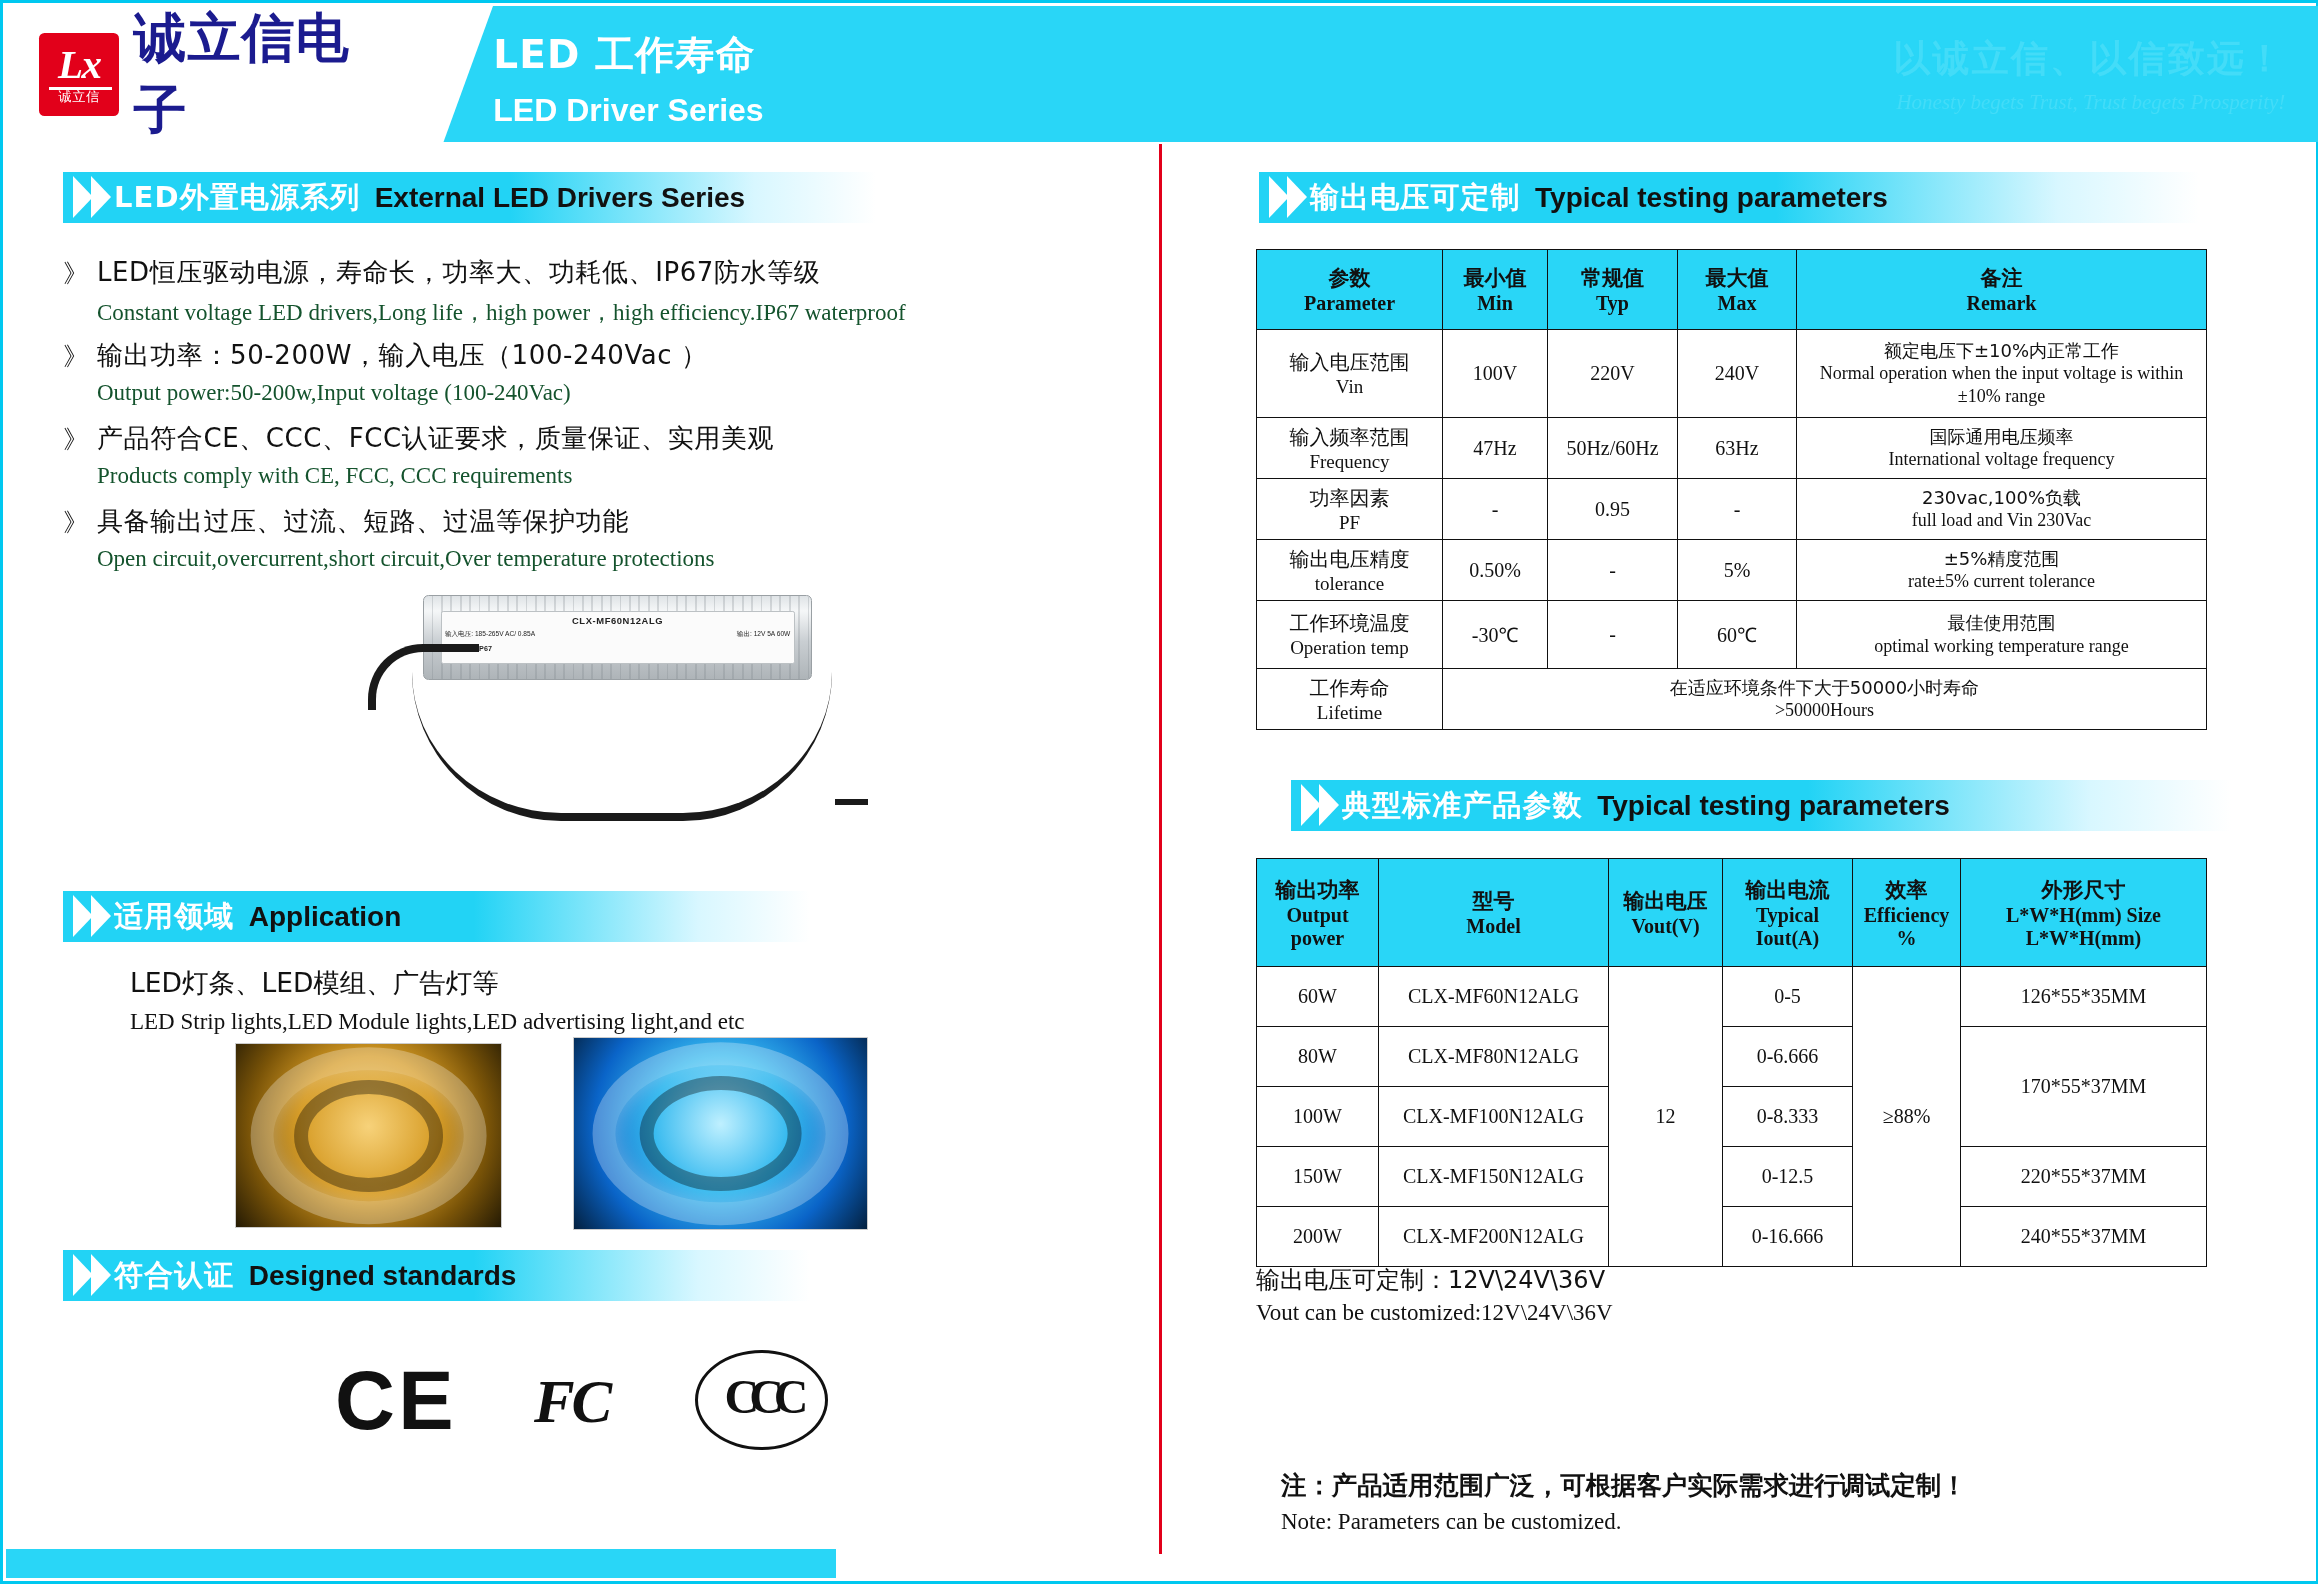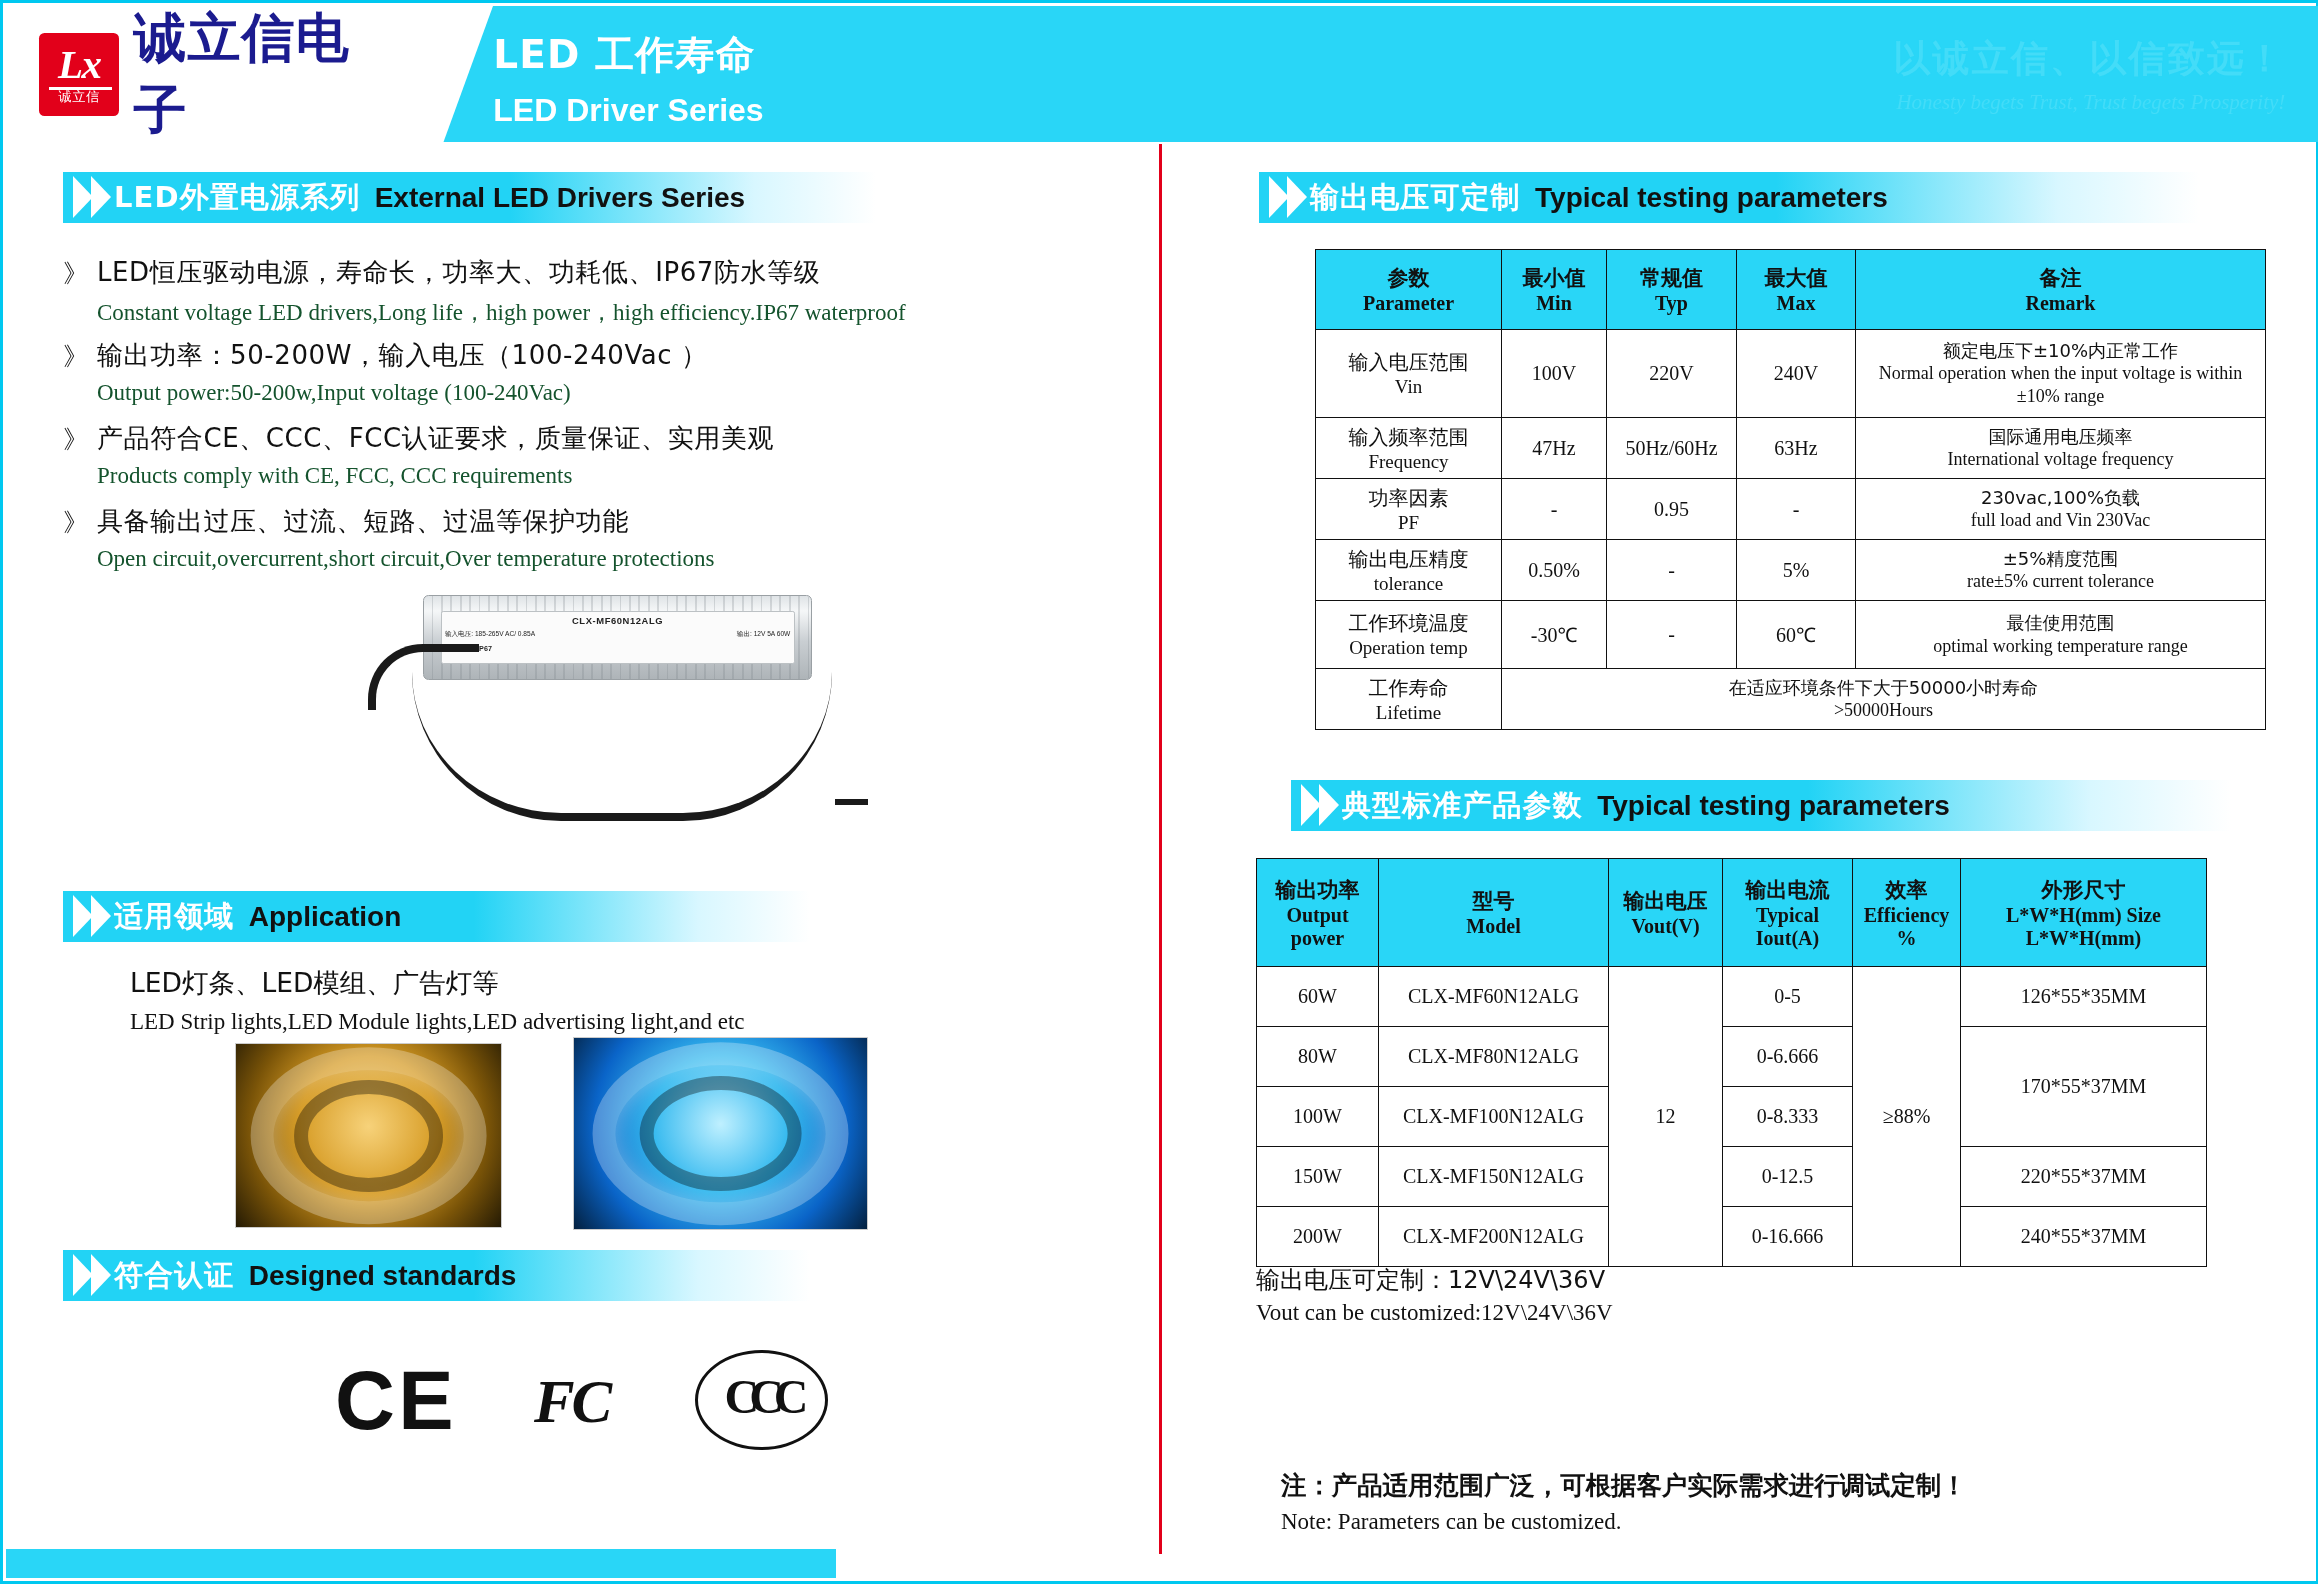--- a/index.html
+++ b/index.html
@@ -350,21 +350,21 @@
       <span>CCC</span>
     </div>
   </div>
 
   <div class="sec-head" style="left:1256px;top:169px;width:940px;">
     <div class="arrow"></div>
     <div class="cn">输出电压可定制</div>
     <div class="en">Typical testing parameters</div>
   </div>
 
-  <table class="tbl" style="left:1312px;top:246px;width:951px;">
+  <table class="tbl" style="left:1253px;top:246px;width:951px;">
     <thead>
       <tr>
         <th style="width:183px;height:77px;">
           <span class="th-cn">参数</span>
           <span class="th-en">Parameter</span>
         </th>
         <th style="width:102px;">
           <span class="th-cn">最小值</span>
           <span class="th-en">Min</span>
         </th>

